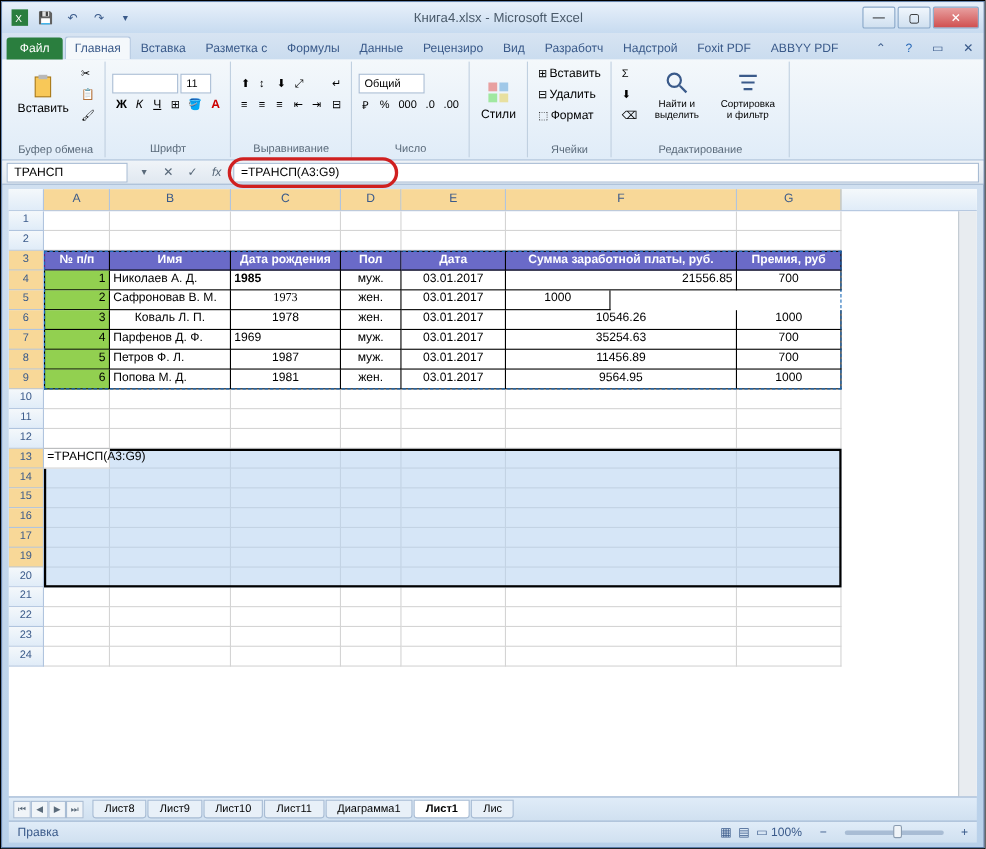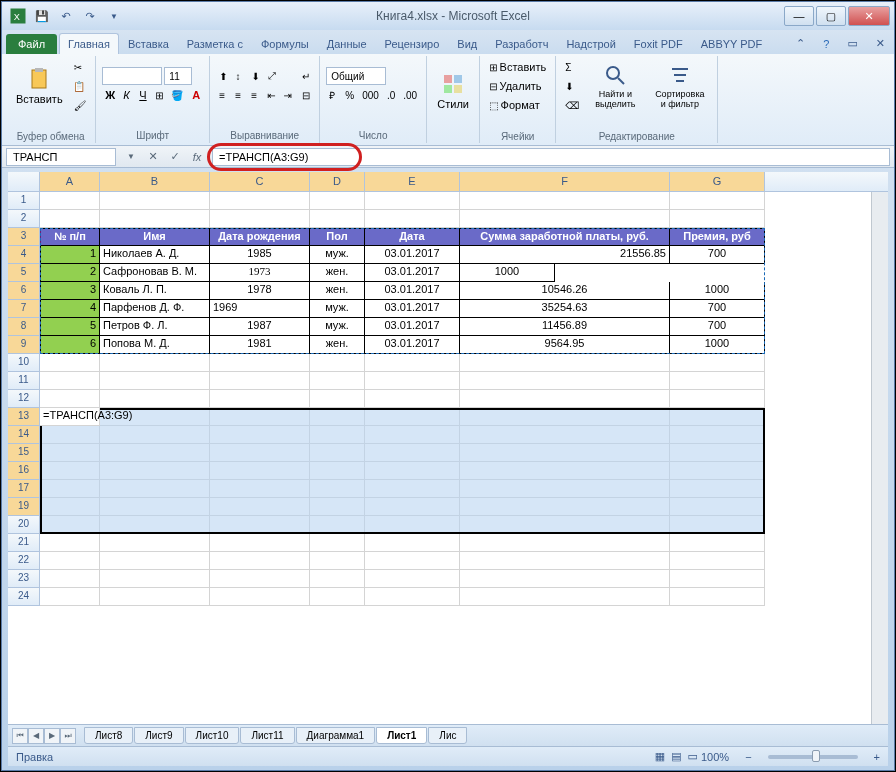--- a/index.html
+++ b/index.html
@@ -292,39 +292,39 @@
           <div class="cell hdr-cell cC" style="">Дата рождения</div>
           <div class="cell hdr-cell cD" style="">Пол</div>
           <div class="cell hdr-cell cE" style="">Дата</div>
           <div class="cell hdr-cell cF" style="">Сумма заработной платы, руб.</div>
           <div class="cell hdr-cell cG" style="">Премия, руб</div>
         </div>
         <div class="row">
           <div class="rowh sel">4</div>
           <div class="cell green-cell cA" style="text-align:right;border-left:1px solid #000">1</div>
           <div class="cell data-cell cB" style="text-align:left;">Николаев А. Д.</div>
-          <div class="cell data-cell cC" style="text-align:center;">1985</div>
+          <div class="cell data-cell cC" style="text-align:left;font-weight:bold;">1985</div>
           <div class="cell data-cell cD" style="text-align:center;">муж.</div>
           <div class="cell data-cell cE" style="text-align:center;">03.01.2017</div>
           <div class="cell data-cell cF" style="text-align:right;">21556.85</div>
           <div class="cell data-cell cG" style="text-align:center;">700</div>
         </div>
         <div class="row">
           <div class="rowh sel">5</div>
           <div class="cell green-cell cA" style="text-align:right;border-left:1px solid #000">2</div>
           <div class="cell data-cell cB" style="text-align:left;">Сафроновав В. М.</div>
           <div class="cell data-cell cC" style="text-align:center;font-family:Liberation Serif, serif;">1973</div>
           <div class="cell data-cell cD" style="text-align:center;">жен.</div>
           <div class="cell data-cell cE" style="text-align:center;">03.01.2017</div>
           <div class="cell data-cell cG" style="text-align:center;">1000</div>
         </div>
         <div class="row">
           <div class="rowh sel">6</div>
           <div class="cell green-cell cA" style="text-align:right;border-left:1px solid #000">3</div>
-          <div class="cell data-cell cB" style="text-align:left;">Коваль Л. П.</div>
+          <div class="cell data-cell cB" style="text-align:center;">Коваль Л. П.</div>
           <div class="cell data-cell cC" style="text-align:center;">1978</div>
           <div class="cell data-cell cD" style="text-align:center;">жен.</div>
           <div class="cell data-cell cE" style="text-align:center;">03.01.2017</div>
           <div class="cell data-cell cF" style="text-align:center;">10546.26</div>
           <div class="cell data-cell cG" style="text-align:center;">1000</div>
         </div>
         <div class="row">
           <div class="rowh sel">7</div>
           <div class="cell green-cell cA" style="text-align:right;border-left:1px solid #000">4</div>
           <div class="cell data-cell cB" style="text-align:left;">Парфенов Д. Ф.</div>

